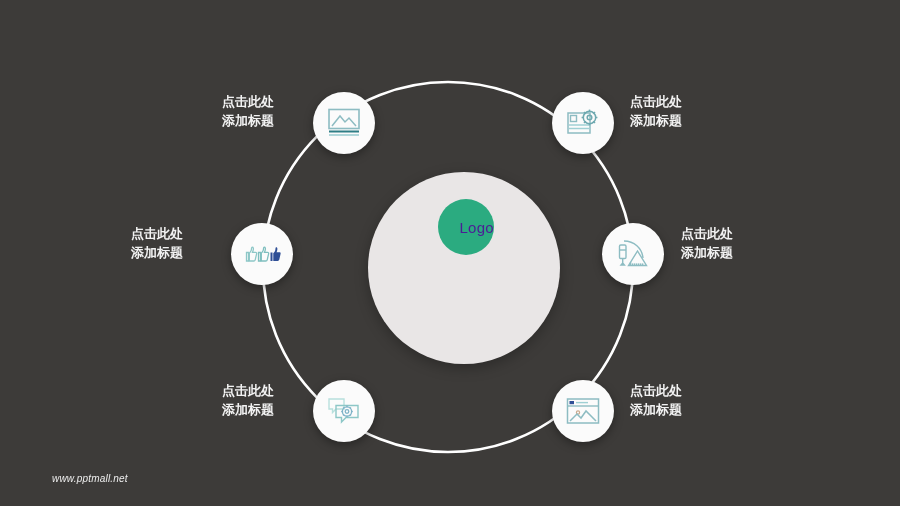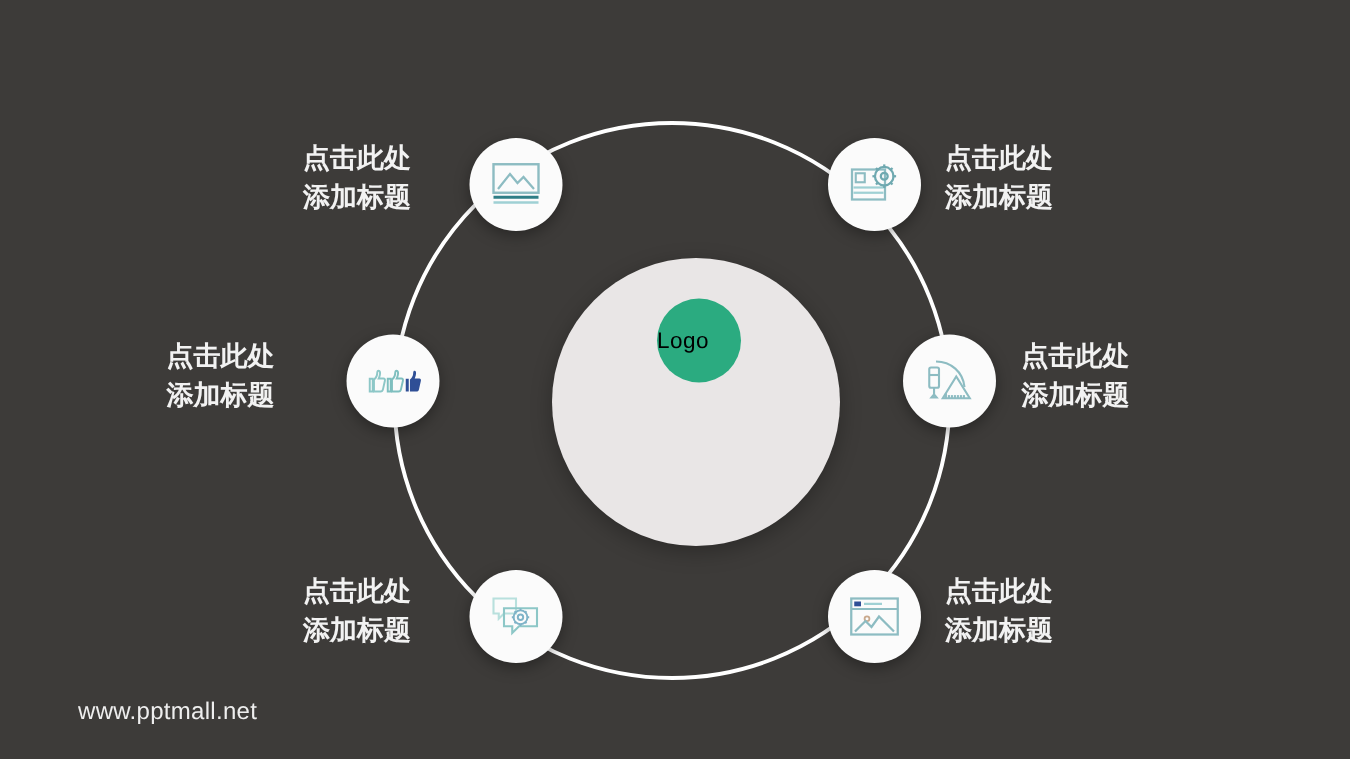--- a/index.html
+++ b/index.html
@@ -17,61 +17,61 @@
     position:absolute; top:24px; right:26px;
     font-size:30px; font-weight:bold; letter-spacing:-0.5px;
     color:#55534f;
     font-family:"DejaVu Sans",sans-serif;
     user-select:none;
   }
 
   
   .footer {
     position:absolute; left:52px; bottom:22px;
-    font-size:16px; color:#eeeeee; letter-spacing:.2px;
+    font-size:10px; color:#eeeeee; letter-spacing:.2px;font-style:italic;
   }
 
   
   .ring-svg { position:absolute; left:0; top:0; width:900px; height:506px; pointer-events:none; }
 
   
   .center-disc {
     position:absolute;
     left:368px; top:172px;
     width:192px; height:192px;
     border-radius:50%;
     background:#e9e6e6;
     box-shadow:0 4px 14px rgba(0,0,0,.28);
   }
   .logo-badge {
     position:absolute;
     left:438px; top:199px;
     width:56px; height:56px;
     border-radius:50%;
     background:#2bab80;
-    display:flex; align-items:center; justify-content:flex-start;
-    color:#000000; font-size:15px; letter-spacing:.3px;
+    display:flex; align-items:center; justify-content:flex-end;
+    color:#4c1d95; font-size:15px; letter-spacing:.3px;
   }
 
   
   .node {
     position:absolute;
     width:62px; height:62px;
     border-radius:50%;
     background:#fbfbfb;
     box-shadow:0 3px 10px rgba(0,0,0,.35);
     display:flex; align-items:center; justify-content:center;
   }
   .node svg { display:block; }
 
   
   .label {
     position:absolute;
     color:#f2f2f2;
-    font-size:18px;
+    font-size:13px;
     font-weight:bold;
     line-height:1.45;
     white-space:nowrap;
     font-family:"DejaVu Sans","Liberation Sans",sans-serif;
   }
   .label.right-align { text-align:right; }
   .label.left-align  { text-align:left; }
   .label .l1, .label .l2 { display:block; }
 </style>
 </head>

